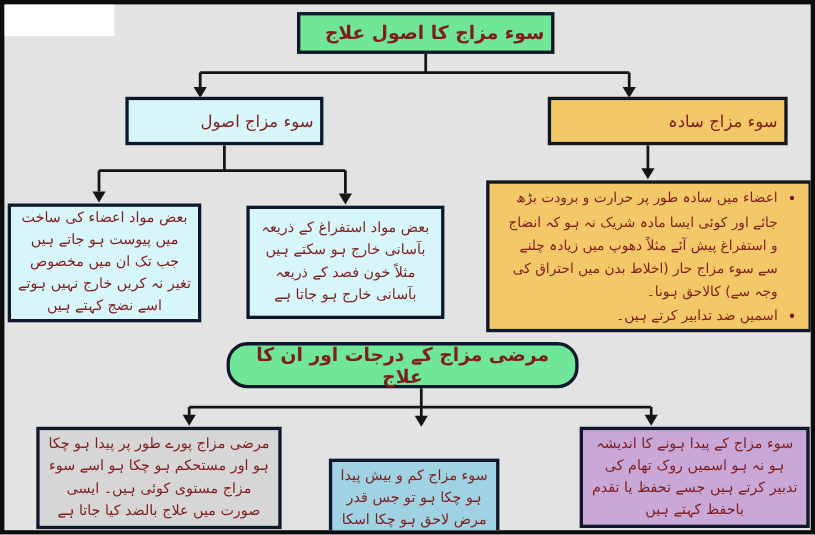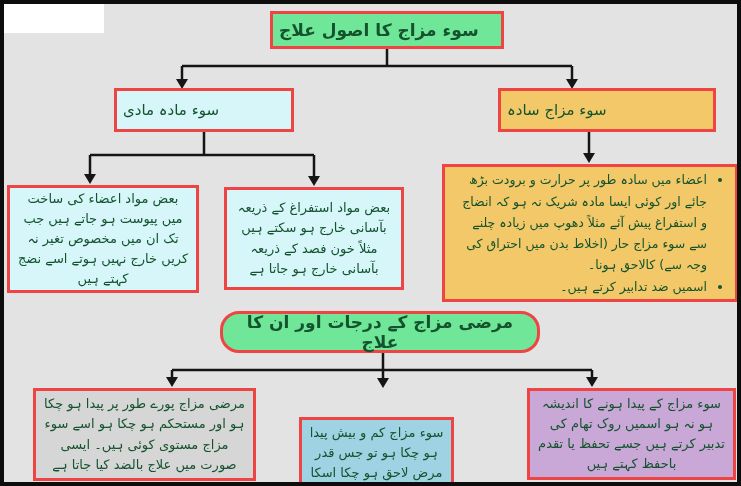--- a/index.html
+++ b/index.html
@@ -7,28 +7,28 @@
     position:relative;
     width:741px;height:486px;
     background:#e3e3e3;
     border:4px solid #0d0d0d;
     box-sizing:border-box;
     overflow:hidden;
     font-family:"DejaVu Sans", sans-serif;
   }
   .box{
     position:absolute;
-    border:3px solid #ef4444;
+    border:3px solid #0f172a;
     box-sizing:border-box;
     display:flex;
     align-items:center;
-    justify-content:flex-end;
+    justify-content:flex-start;
     text-align:center;
     direction:rtl;
-    color:#14532d;
+    color:#7f1d1d;
     padding:2px 6px;
   }
   .title-box{
     background:#70e698;
     font-weight:bold;
     font-size:17px;
     letter-spacing:0;
   }
   .cyan{background:#d6f6fa;}
   .orange{background:#f2c869;}
@@ -80,40 +80,40 @@
     <polygon points="162,373 174,373 168,383"></polygon>
     <polygon points="373,374 385,374 379,384"></polygon>
     <polygon points="582,373 594,373 588,383"></polygon>
   </svg>
 
   <div class="box title-box" style="left:266px;top:7px;width:234px;height:38px;">
     <span>سوء مزاج کا اصول علاج</span>
   </div>
 
   <div class="box cyan l1" style="left:110px;top:84px;width:180px;height:44px;">
-    <span>سوء مادہ مادی</span>
+    <span>سوء مزاج اصول</span>
   </div>
   <div class="box orange l1" style="left:494px;top:84px;width:218px;height:44px;">
     <span>سوء مزاج سادہ</span>
   </div>
 
-  <div class="box cyan body-text" style="left:3px;top:181px;width:192px;height:108px;">
+  <div class="box cyan body-text" style="left:3px;top:181px;width:176px;height:108px;">
     <span>بعض مواد اعضاء کی ساخت میں پیوست ہو جاتے ہیں جب تک ان میں مخصوص تغیر نہ کریں خارج نہیں ہوتے اسے نضج کہتے ہیں</span>
   </div>
   <div class="box cyan body-text" style="left:220px;top:183px;width:180px;height:103px;">
     <span>بعض مواد استفراغ کے ذریعہ بآسانی خارج ہو سکتے ہیں مثلاً خون فصد کے ذریعہ بآسانی خارج ہو جاتا ہے</span>
   </div>
   <div class="box orange" style="left:438px;top:160px;width:296px;height:138px;align-items:center;">
     <ul class="bullets">
       <li>اعضاء میں سادہ طور پر حرارت و برودت بڑھ جائے اور کوئی ایسا مادہ شریک نہ ہو کہ انضاج و استفراغ پیش آئے مثلاً دھوپ میں زیادہ چلنے سے سوء مزاج حار (اخلاط بدن میں احتراق کی وجہ سے) کالاحق ہونا۔</li>
       <li>اسمیں ضد تدابیر کرتے ہیں۔</li>
     </ul>
   </div>
 
-  <div class="box title-box" style="left:216px;top:307px;width:320px;height:42px;border-radius:19px;">
+  <div class="box title-box" style="left:202px;top:307px;width:320px;height:42px;border-radius:19px;">
     <span>مرضی مزاج کے درجات اور ان کا علاج</span>
   </div>
 
   <div class="box gray body-text" style="left:29px;top:384px;width:223px;height:93px;">
     <span>مرضی مزاج پورے طور پر پیدا ہو چکا ہو اور مستحکم ہو چکا ہو اسے سوء مزاج مستوی کوئی ہیں۔ ایسی صورت میں علاج بالضد کیا جاتا ہے</span>
   </div>
   <div class="box blue body-text" style="left:295px;top:385px;width:155px;height:92px;margin-top:28px;">
     <span>سوء مزاج کم و بیش پیدا ہو چکا ہو تو جس قدر مرض لاحق ہو چکا اسکا علاج کیا جائیگا</span>
   </div>
   <div class="box purple body-text" style="left:523px;top:384px;width:209px;height:92px;">

